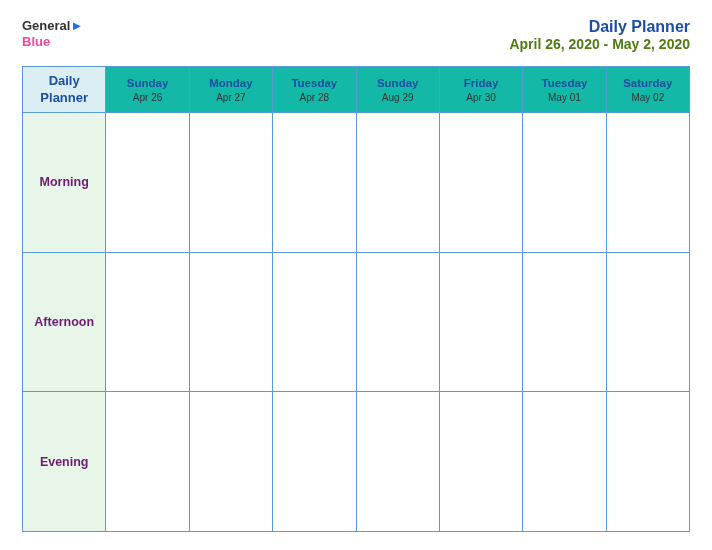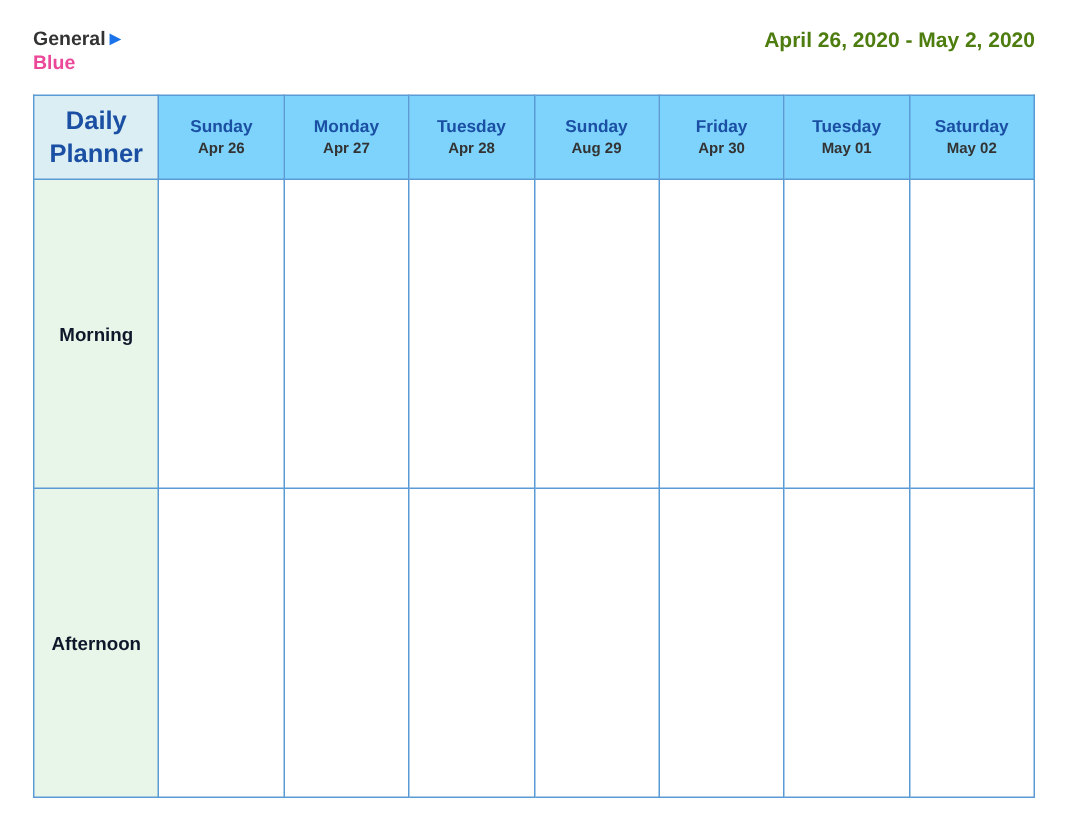--- a/index.html
+++ b/index.html
@@ -46,57 +46,57 @@
       border: 1.5px solid #5b9bd5;
       border-collapse: collapse;
       width: 100%;
       flex: 1;
       table-layout: fixed;
     }
     .calendar th, .calendar td {
       border: 1px solid #5b9bd5;
     }
     .calendar thead tr th {
-      background: #7dd3fc;
+      background: #14b8a6;
       text-align: center;
       font-size: 11.5px;
       font-weight: bold;
       color: #1a4fa3;
       padding: 6px 4px 5px;
       line-height: 1.3;
     }
     .calendar thead tr th.col-label {
       background: #daeef3;
       color: #1a4fa3;
       font-weight: bold;
-      font-size: 17px;
+      font-size: 13px;
     }
     .calendar thead tr th .day-name {
       display: block;
       font-size: 11.5px;
       font-weight: bold;
     }
     .calendar thead tr th .day-date {
       display: block;
       font-size: 10px;
-      font-weight: bold;
+      font-weight: normal;
       color: #333;
     }
     .calendar tbody tr td {
       background: #fff;
       vertical-align: middle;
       text-align: center;
       font-size: 12px;
       color: #1a4fa3;
       font-weight: bold;
       height: 110px;
     }
     .calendar tbody tr td.row-label {
       background: #e8f5e9;
-      color: #0f172a;
+      color: #701a75;
       font-weight: bold;
       font-size: 12.5px;
       width: 80px;
     }
     .calendar tbody tr td.empty-cell {
       background: #fff;
     }
     table {
       width: 100%;
       height: 100%;
@@ -108,20 +108,21 @@
 
 <div class="page">
   <div class="header">
     <div class="logo-area">
   <div style="line-height:1.2; font-family:Arial,sans-serif; font-size:13px;">
     <span style="color:#333; font-weight:bold;">General</span><span style="color:#1a73e8; font-weight:bold; font-size:13px;">►</span><br>
     <span style="color:#ec4899; font-weight:bold;">Blue</span>
   </div>
 </div>
     <div class="title-area">
+      <div class="title-main">Daily Planner</div>
       <div class="title-date">April 26, 2020 - May 2, 2020</div>
     </div>
   </div>
 
   <table class="calendar">
     <thead>
       <tr>
         <th class="col-label">
           Daily<br>Planner
         </th>
@@ -169,15 +170,25 @@
       <tr>
         <td class="row-label">Afternoon</td>
         <td class="empty-cell"></td>
         <td class="empty-cell"></td>
         <td class="empty-cell"></td>
         <td class="empty-cell"></td>
         <td class="empty-cell"></td>
         <td class="empty-cell"></td>
         <td class="empty-cell"></td>
       </tr>
+      <tr>
+        <td class="row-label">Evening</td>
+        <td class="empty-cell"></td>
+        <td class="empty-cell"></td>
+        <td class="empty-cell"></td>
+        <td class="empty-cell"></td>
+        <td class="empty-cell"></td>
+        <td class="empty-cell"></td>
+        <td class="empty-cell"></td>
+      </tr>
     </tbody>
   </table>
 </div>
 
 </body></html>

